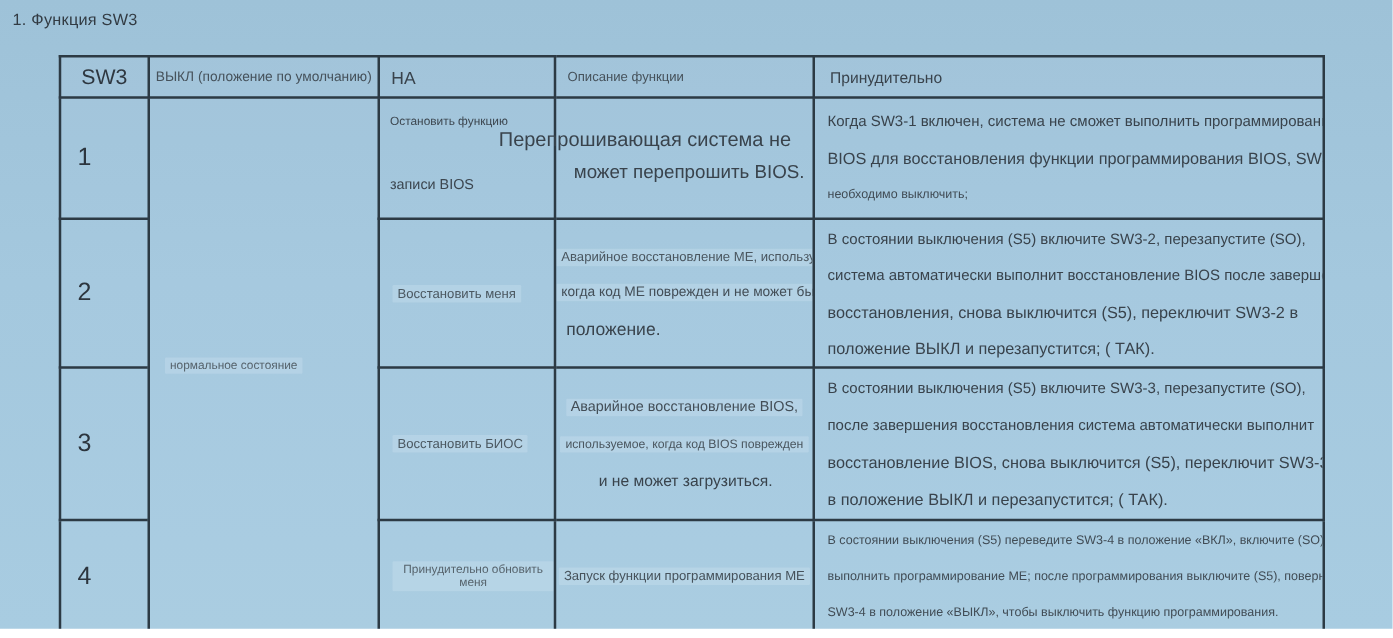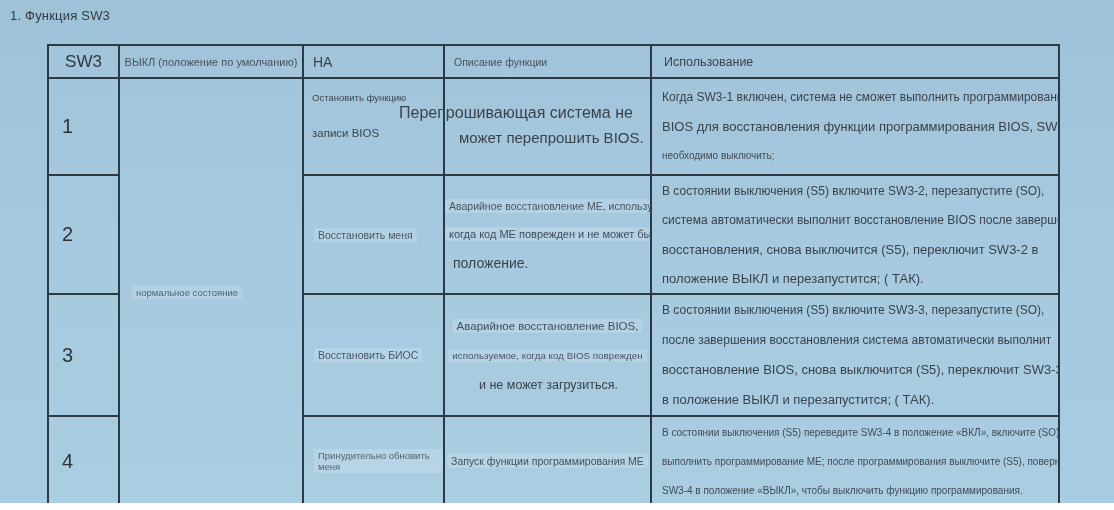--- a/index.html
+++ b/index.html
@@ -39,26 +39,26 @@
   .h-use{padding-left:12px !important;font-size:12.5px;color:#39434c;}
 
   .num{padding-left:13px !important;font-size:20px;color:#2c353e;}
   .offcell{padding-left:12px !important;font-size:9.5px;color:#55626b;}
 
   .pt{background:rgba(226,242,251,0.22);width:fit-content;padding:1px 4px;border-radius:1px;}
   .ctr{margin:0 auto;}
 
   .on1{vertical-align:top !important;}
   .on1 .sm1{margin:13px 16px 0 8px;font-size:9.5px;color:#3c464f;white-space:nowrap;}
-  .on1 .sm2{margin:24px 0 0 8px;font-size:11.5px;color:#3c464f;}
+  .on1 .sm2{margin:39px 0 0 8px;font-size:11.5px;color:#3c464f;}
   .desc1{position:relative;overflow:visible !important;}
   .desc1 .big1{position:absolute;left:-46px;top:9px;font-size:16px;color:#39434c;white-space:nowrap;margin-top:16px;}
   .desc1 .big2{position:absolute;left:14px;top:50px;font-size:15px;color:#39434c;white-space:nowrap;}
 
-  .oncell{padding-left:10px !important;font-size:10.5px;color:#4b5861;}
+  .oncell{padding-left:10px !important;font-size:10.5px;color:#4b5861;text-align:center;}
   .on4{font-size:9.5px;color:#56636c;}
   .dline{white-space:nowrap;}
   .desc2 .l0{font-size:10.5px;color:#4a565f;margin:0 auto 14px;width:fit-content;}
   .desc2 .l1{font-size:11px;color:#434e57;margin:0 auto 14px;width:fit-content;}
   .desc2 .l2{font-size:14px;color:#39434c;margin:0 0 0 8px;width:fit-content;}
   .desc3 .l0{font-size:11.5px;color:#434e57;margin:0 auto 16px;width:fit-content;}
   .desc3 .l1{font-size:9.8px;color:#4a565f;margin:0 auto 16px;width:fit-content;}
   .desc3 .l2{font-size:12.5px;color:#39434c;margin:0 0 0 6px;width:fit-content;padding-left:28px;}
   .desc4 .l0{font-size:10.5px;color:#46525b;margin:0 auto;width:fit-content;}
 
@@ -86,21 +86,21 @@
         <col style="width:207px">
         <col style="width:408px">
     </colgroup>
 
     <tbody>
         <tr class="hdr">
       <td class="h-sw3">SW3</td>
       <td class="h-off">ВЫКЛ (положение по умолчанию)</td>
       <td class="h-on">НА</td>
       <td class="h-desc">Описание функции</td>
-      <td class="h-use">Использование</td>
+      <td class="h-use">Принудительно</td>
     </tr>
 
     <tr class="r1">
       <td class="num">1</td>
       <td class="offcell" rowspan="4">
         <div class="pt">нормальное состояние</div>
       </td>
       <td class="on1">
         <div class="sm1">Остановить функцию</div>
         <div class="sm2">записи BIOS</div>

